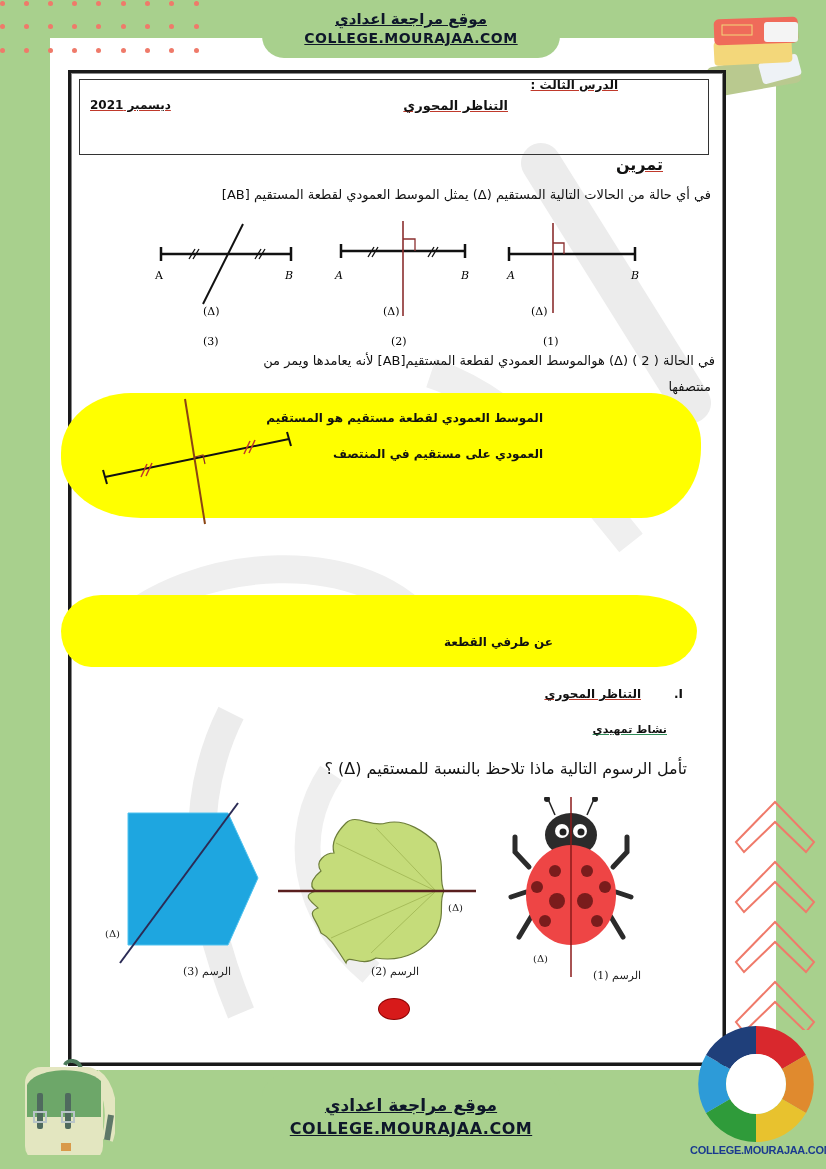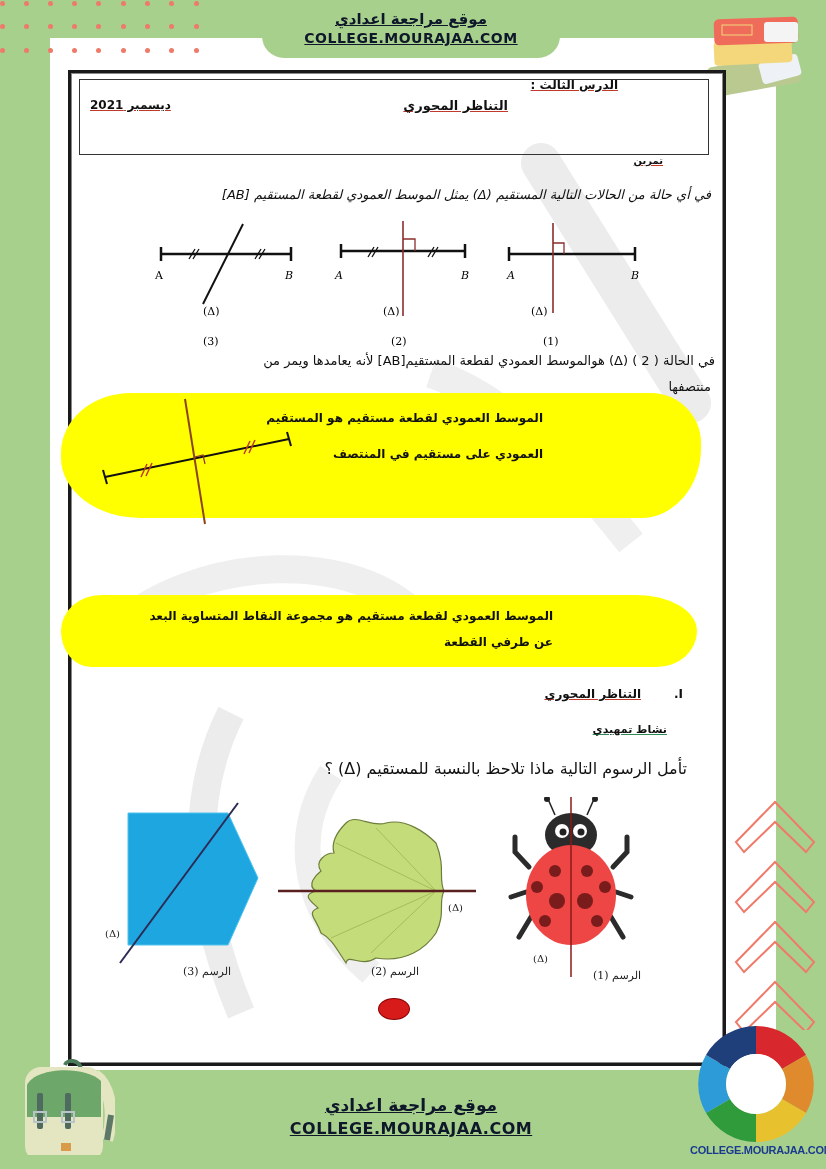--- a/index.html
+++ b/index.html
@@ -112,22 +112,22 @@
     <path d="M160 640 C 120 720, 120 820, 170 940" stroke="#ececec" stroke-width="28" fill="none"></path>
     <path d="M260 700 C 220 760, 230 840, 300 900" stroke="#efefef" stroke-width="26" fill="none"></path>
   </svg>
 
   <div class="header-box">
     <span class="txt bold ul-red" style="right:90px;top:-2px;font-size:12px;margin-left:36px;">الدرس الثالث :</span>
     <span class="txt bold ul-red" style="right:200px;top:18px;font-size:13px;">التناظر المحوري</span>
     <span class="txt bold ul-red" style="left:10px;top:18px;font-size:12px;">دیسمبر 2021</span>
   </div>
 
-  <span class="txt bold ul-red" style="right:60px;top:82px;font-size:10px;">تمرين</span>
-  <span class="txt" style="right:12px;top:114px;font-size:13px;font-style:italic;">في أي حالة من الحالات التالية المستقيم (Δ) يمثل الموسط العمودي لقطعة المستقيم [AB]</span>
+  <span class="txt bold ul-red" style="right:60px;top:82px;font-size:16px;">تمرين</span>
+  <span class="txt" style="right:12px;top:114px;font-size:13px;">في أي حالة من الحالات التالية المستقيم (Δ) يمثل الموسط العمودي لقطعة المستقيم [AB]</span>
 
   <svg style="position:absolute;left:72px;top:148px" width="520" height="130" viewBox="0 0 520 130">
 
     <g>
       <line x1="18" y1="33" x2="148" y2="33" stroke="#111" stroke-width="2.5"></line>
       <line x1="18" y1="26" x2="18" y2="40" stroke="#111" stroke-width="2.5"></line>
       <line x1="148" y1="26" x2="148" y2="40" stroke="#111" stroke-width="2.5"></line>
       <line x1="100" y1="3" x2="60" y2="83" stroke="#111" stroke-width="2"></line>
       <path d="M46 38 L52 28 M50 38 L56 28" stroke="#111" stroke-width="1.3"></path>
       <path d="M112 38 L118 28 M116 38 L122 28" stroke="#111" stroke-width="1.3"></path>
@@ -174,21 +174,20 @@
     <line x1="188" y1="41" x2="192" y2="55" stroke="#111" stroke-width="2"></line>
     <line x1="86" y1="8" x2="106" y2="133" stroke="#8b4513" stroke-width="2"></line>
     <path d="M96 66 L104 64 L106 73" stroke="#8b2e2e" stroke-width="1.2" fill="none"></path>
     <path d="M42 86 L48 73 M47 85 L53 72" stroke="#c0392b" stroke-width="1.5"></path>
     <path d="M145 63 L151 50 M150 62 L156 49" stroke="#c0392b" stroke-width="1.5"></path>
   </svg>
   <span class="txt bold" style="right:180px;top:338px;font-size:12px;">الموسط العمودي لقطعة مستقيم هو المستقيم</span>
   <span class="txt bold" style="right:180px;top:374px;font-size:12px;">العمودي على مستقيم في المنتصف</span>
 
   <div class="blob" style="left:-10px;top:522px;width:636px;height:72px;border-radius:40px 60px 40px 30px / 36px 36px 36px 36px;"></div>
-  <span class="txt bold" style="right:170px;top:536px;font-size:12px;">الموسط العمودي لقطعة مستقيم هو مجموعة النقاط المتساوية البعد</span>
   <span class="txt bold" style="right:170px;top:562px;font-size:12px;">عن طرفي القطعة</span>
 
   <span class="txt bold" style="right:40px;top:614px;font-size:12px;">I.</span>
   <span class="txt bold ul-red" style="right:82px;top:614px;font-size:12px;">التناظر المحوري</span>
   <span class="txt bold" style="right:56px;top:650px;font-size:11px;text-decoration:underline;text-decoration-color:#2e8b57;">نشاط تمهيدي</span>
   <span class="txt" style="right:36px;top:686px;font-size:16px;">تأمل الرسوم التالية  ماذا تلاحظ  بالنسبة للمستقيم  (Δ) ؟</span>
 
   <svg style="position:absolute;left:30px;top:726px" width="170" height="180" viewBox="0 0 170 180">
     <polygon points="27,14 127,14 157,79 127,146 27,146" fill="#1ea6e0" stroke="#4fc2ef" stroke-width="1"></polygon>
     <line x1="137" y1="4" x2="19" y2="164" stroke="#2b2b55" stroke-width="2"></line>

